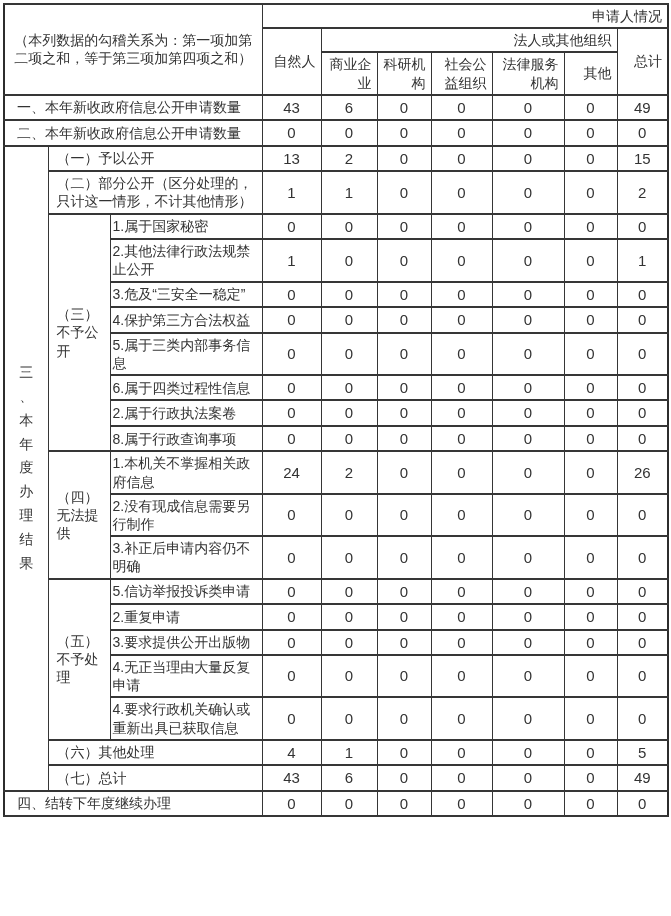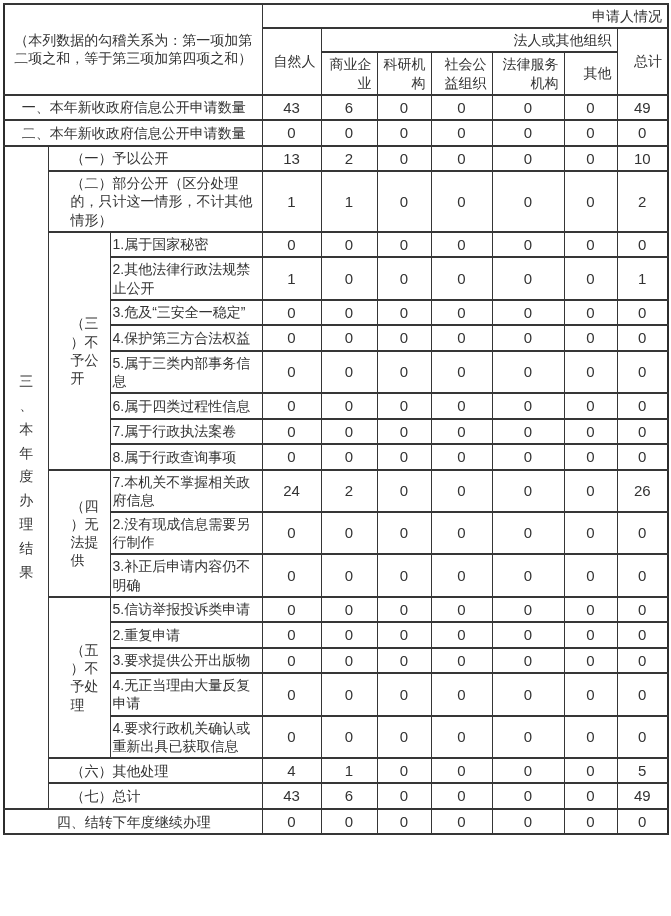--- a/index.html
+++ b/index.html
@@ -10,22 +10,22 @@
   }
   table { border-collapse:collapse; width:664px; table-layout:fixed; }
   td {
     border:1px solid #363636; border-top-width:2px; border-bottom-width:2px;
     padding:2px 5px; font-size:14px; line-height:1.3; vertical-align:middle;
     word-break:break-word;
   }
   table { border:2px solid #2c2c2c; }
   .note { text-align:center; padding:0 8px; }
   .hdr { text-align:right; }
-  .rowlabel { text-align:center; padding-left:6px; }
-  .glabel { text-align:left; padding-left:22px; vertical-align:middle; }
+  .rowlabel { text-align:left; padding-left:12px; }
+  .glabel { text-align:left; padding-left:8px; vertical-align:middle; }
   .item { text-align:left; padding-left:2px; }
   .num { text-align:center; font-size:15px; }
   .vcell { text-align:center; vertical-align:middle; padding:4px; }
   .vlabel {
     width:17px; margin:0 auto; line-height:1.7; text-align:center;
     line-break:strict; overflow:visible; white-space:normal;
   }
 </style>
 </head>
 <body>
@@ -89,21 +89,21 @@
       <td rowspan="20" class="vcell">
         <div class="vlabel">三、本年度办理结果</div>
       </td>
       <td colspan="2" class="glabel">（一）予以公开</td>
       <td class="num">13</td>
       <td class="num">2</td>
       <td class="num">0</td>
       <td class="num">0</td>
       <td class="num">0</td>
       <td class="num">0</td>
-      <td class="num">10</td>
+      <td class="num">15</td>
     </tr>
 
     <tr>
       <td colspan="2" class="glabel">（二）部分公开（区分处理的，只计这一情形，不计其他情形）</td>
       <td class="num">1</td>
       <td class="num">1</td>
       <td class="num">0</td>
       <td class="num">0</td>
       <td class="num">0</td>
       <td class="num">0</td>
@@ -165,21 +165,21 @@
       <td class="item">6.属于四类过程性信息</td>
       <td class="num">0</td>
       <td class="num">0</td>
       <td class="num">0</td>
       <td class="num">0</td>
       <td class="num">0</td>
       <td class="num">0</td>
       <td class="num">0</td>
     </tr>
     <tr>
-      <td class="item">7.属于行政执法案卷</td>
+      <td class="item">2.属于行政执法案卷</td>
       <td class="num">0</td>
       <td class="num">0</td>
       <td class="num">0</td>
       <td class="num">0</td>
       <td class="num">0</td>
       <td class="num">0</td>
       <td class="num">0</td>
     </tr>
     <tr>
       <td class="item">8.属于行政查询事项</td>
@@ -187,21 +187,21 @@
       <td class="num">0</td>
       <td class="num">0</td>
       <td class="num">0</td>
       <td class="num">0</td>
       <td class="num">0</td>
       <td class="num">0</td>
     </tr>
 
     <tr>
       <td rowspan="3" class="glabel">（四）无法提供</td>
-      <td class="item">7.本机关不掌握相关政府信息</td>
+      <td class="item">1.本机关不掌握相关政府信息</td>
       <td class="num">24</td>
       <td class="num">2</td>
       <td class="num">0</td>
       <td class="num">0</td>
       <td class="num">0</td>
       <td class="num">0</td>
       <td class="num">26</td>
     </tr>
     <tr>
       <td class="item">2.没有现成信息需要另行制作</td>

